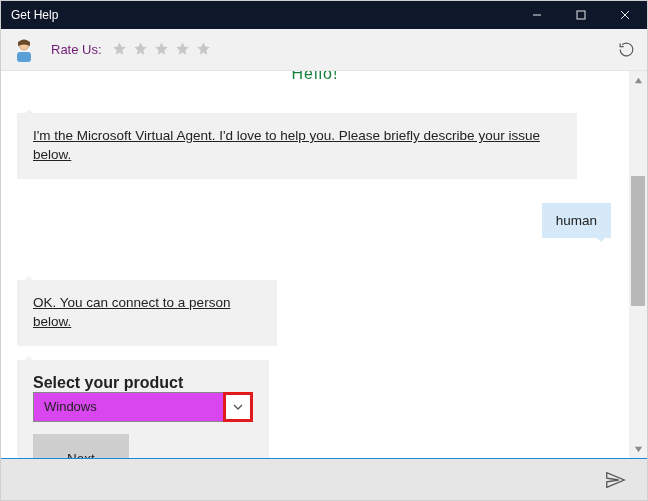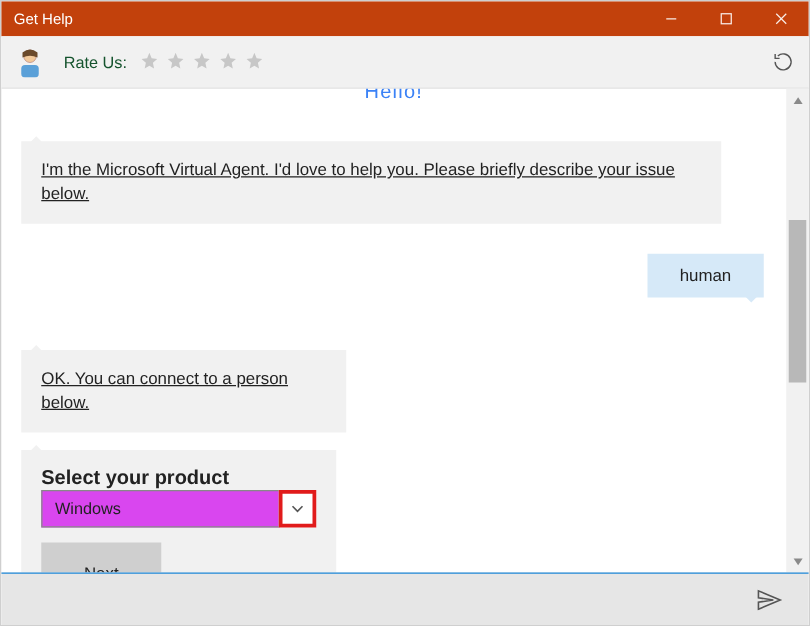--- a/index.html
+++ b/index.html
@@ -12,21 +12,21 @@
     color: #222;
     background: #fff;
     border: 1px solid #cfcfcf;
     position: relative;
     overflow: hidden;
   }
 
   
   .titlebar {
     height: 28px;
-    background: #c2410c;
+    background: #0f172a;
     color: #fff;
     display: flex;
     align-items: center;
     padding-left: 10px;
     font-size: 12px;
   }
   .titlebar .title { flex: 1; }
   .winbtns { display: flex; }
   .winbtn {
     width: 44px; height: 28px;
@@ -42,21 +42,21 @@
     border-bottom: 1px solid #e4e4e4;
     display: flex;
     align-items: center;
     padding: 0 10px;
   }
   .avatar {
     width: 26px; height: 26px;
     display: flex; align-items: center; justify-content: center;
     margin-right: 14px;
   }
-  .rate-label { font-size: 13px; color: #14532d; margin-right: 10px; }
+  .rate-label { font-size: 13px; color: #701a75; margin-right: 10px; }
   .stars { display: flex; gap: 6px; }
   .star { color: #c7c7c7; }
   .refresh {
     margin-left: auto;
     width: 22px; height: 22px;
     display: flex; align-items: center; justify-content: center;
   }
 
   
   .chatwrap {
@@ -84,21 +84,21 @@
   .scroll .thumb {
     position: absolute;
     left: 2px; right: 2px;
     top: 105px; height: 130px;
     background: #b8b8b8;
   }
 
   .hello {
     text-align: center;
     font-size: 16px;
-    color: #3b82f6;
+    color: #15803d;
     letter-spacing: 1px;
     margin-top: -6px;
     height: 18px;
     overflow: hidden;
   }
 
   .bot-bubble {
     background: #f1f1f1;
     padding: 14px 16px;
     margin-top: 30px;
@@ -111,21 +111,21 @@
   .bot-bubble::before {
     content: "";
     position: absolute;
     left: 6px; top: -10px;
     border: 6px solid transparent;
     border-bottom-color: #f1f1f1;
   }
 
   .user-bubble {
     background: #d6e9f8;
-    padding: 10px 26px;
+    padding: 10px 14px;
     margin-top: 24px;
     margin-left: auto;
     margin-right: 2px;
     width: fit-content;
     position: relative;
     font-size: 13.5px;
   }
   .user-bubble::after {
     content: "";
     position: absolute;

